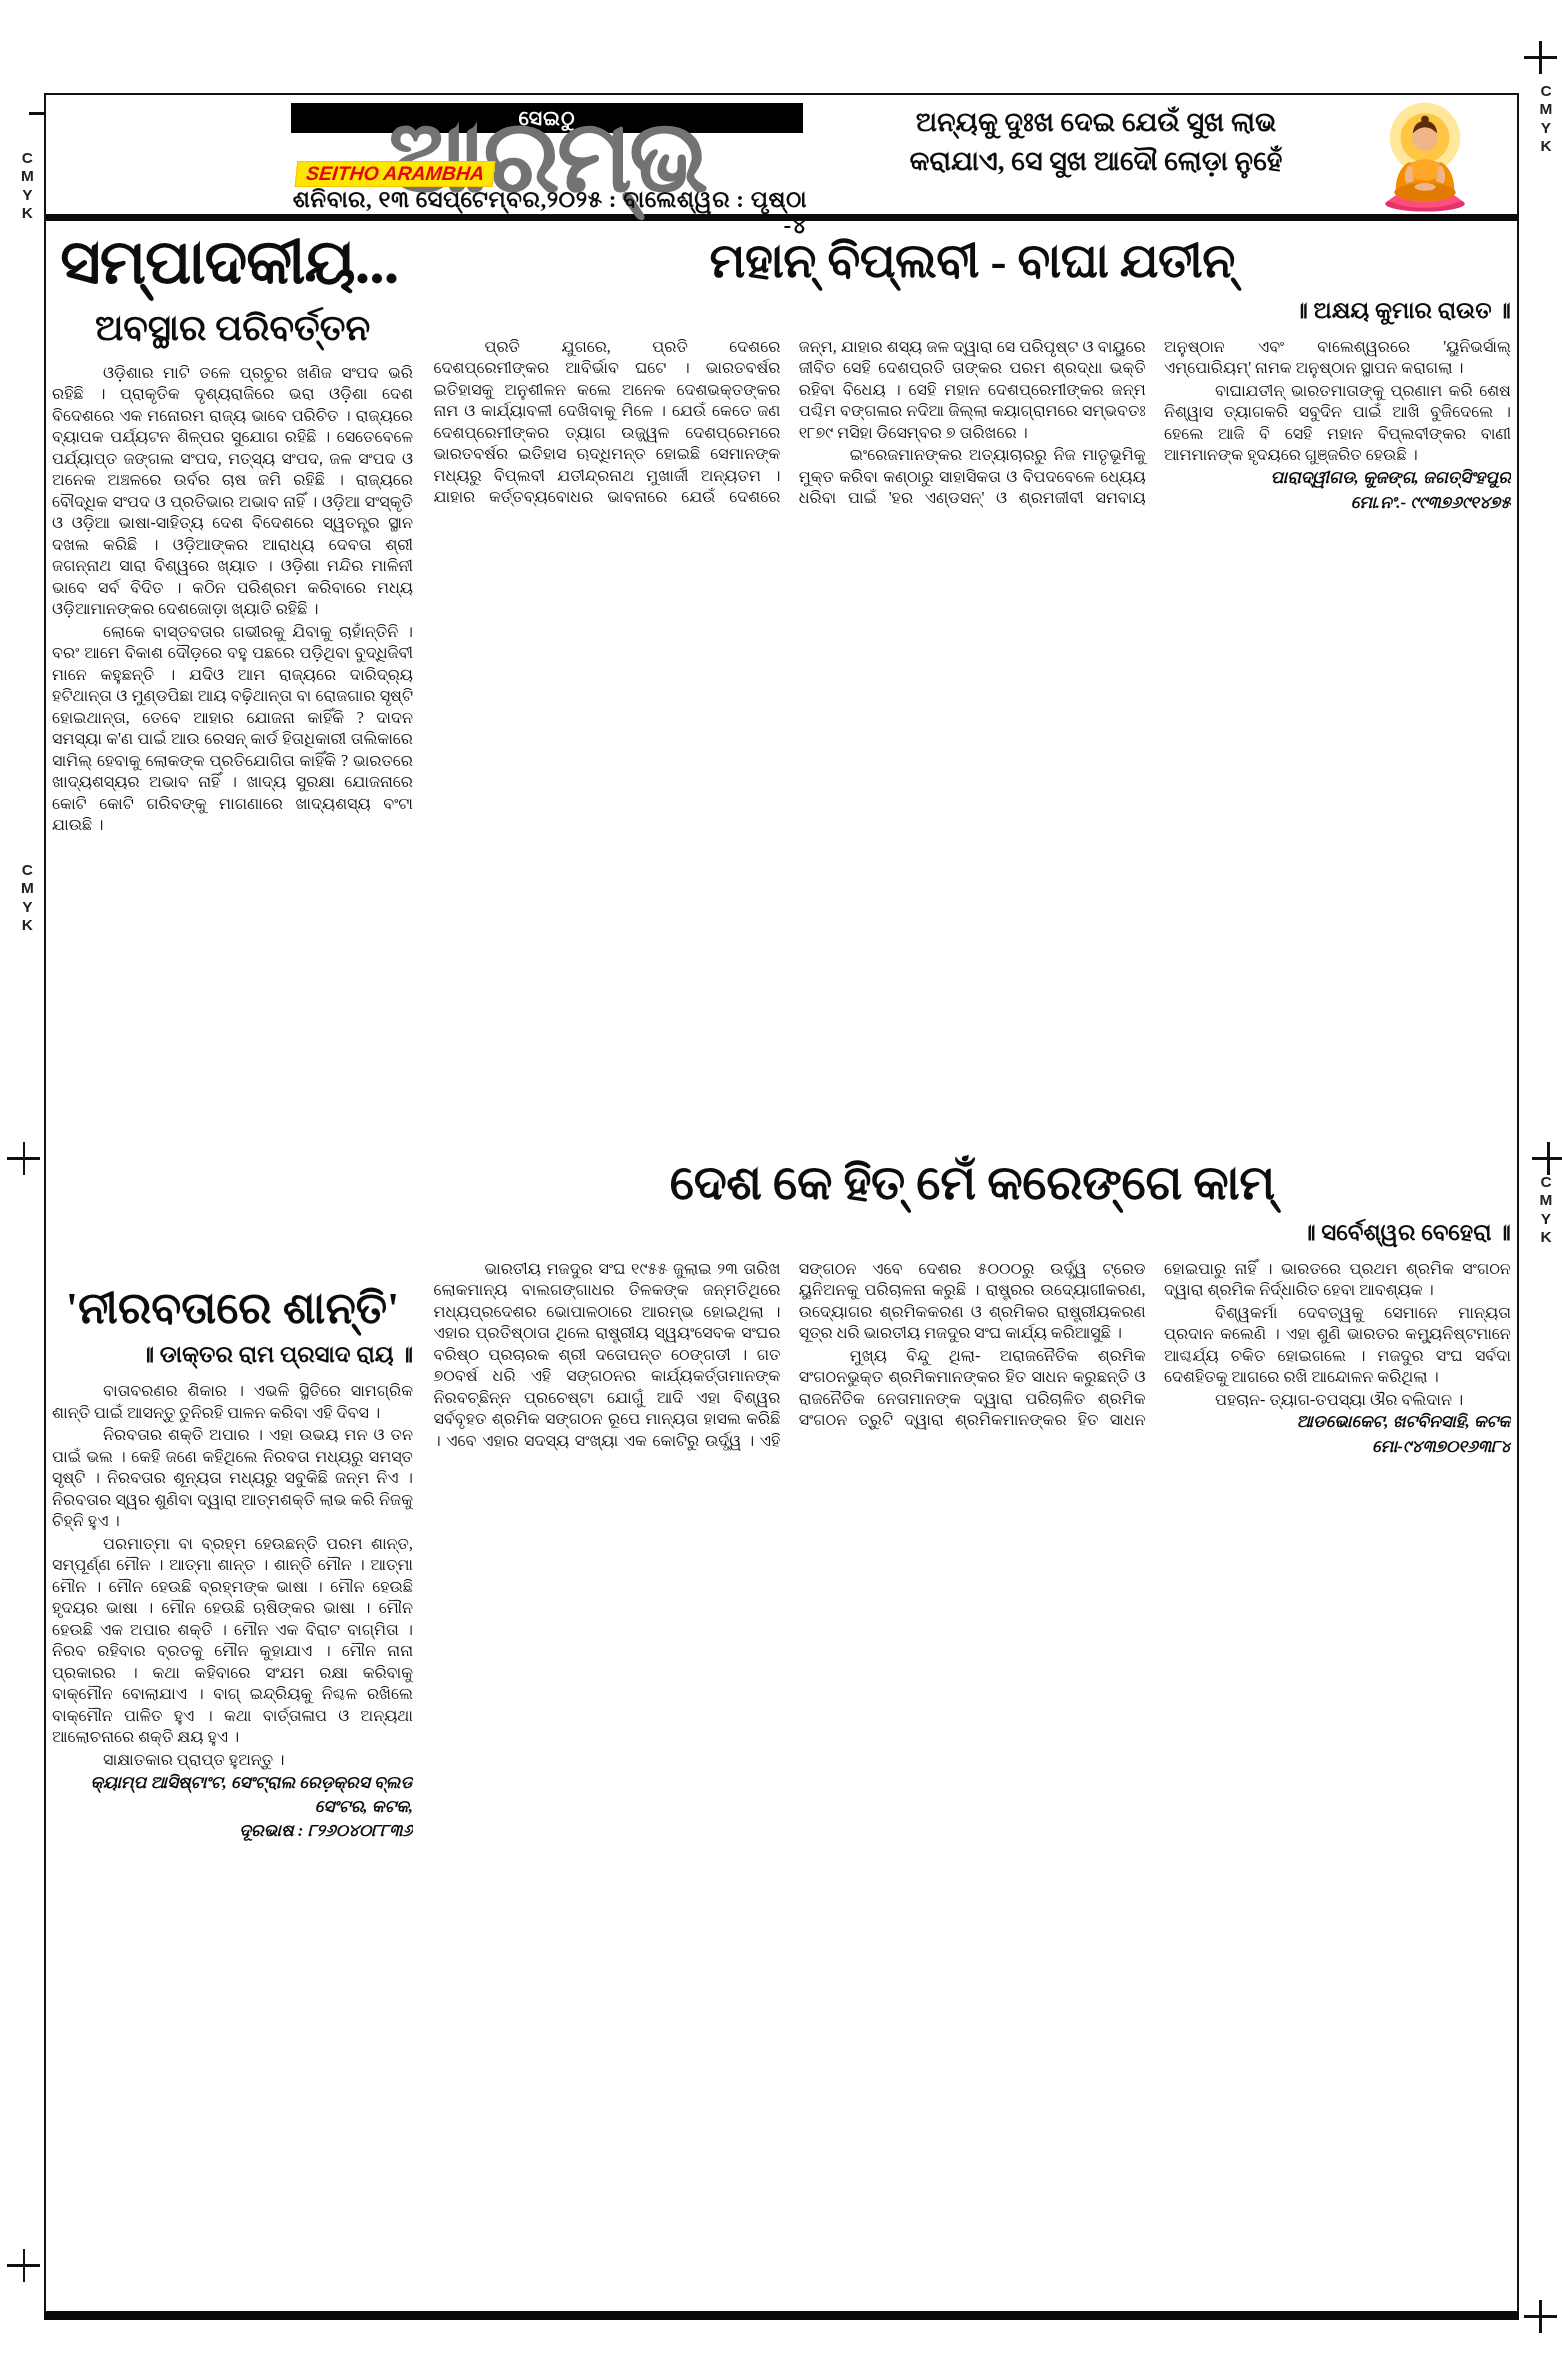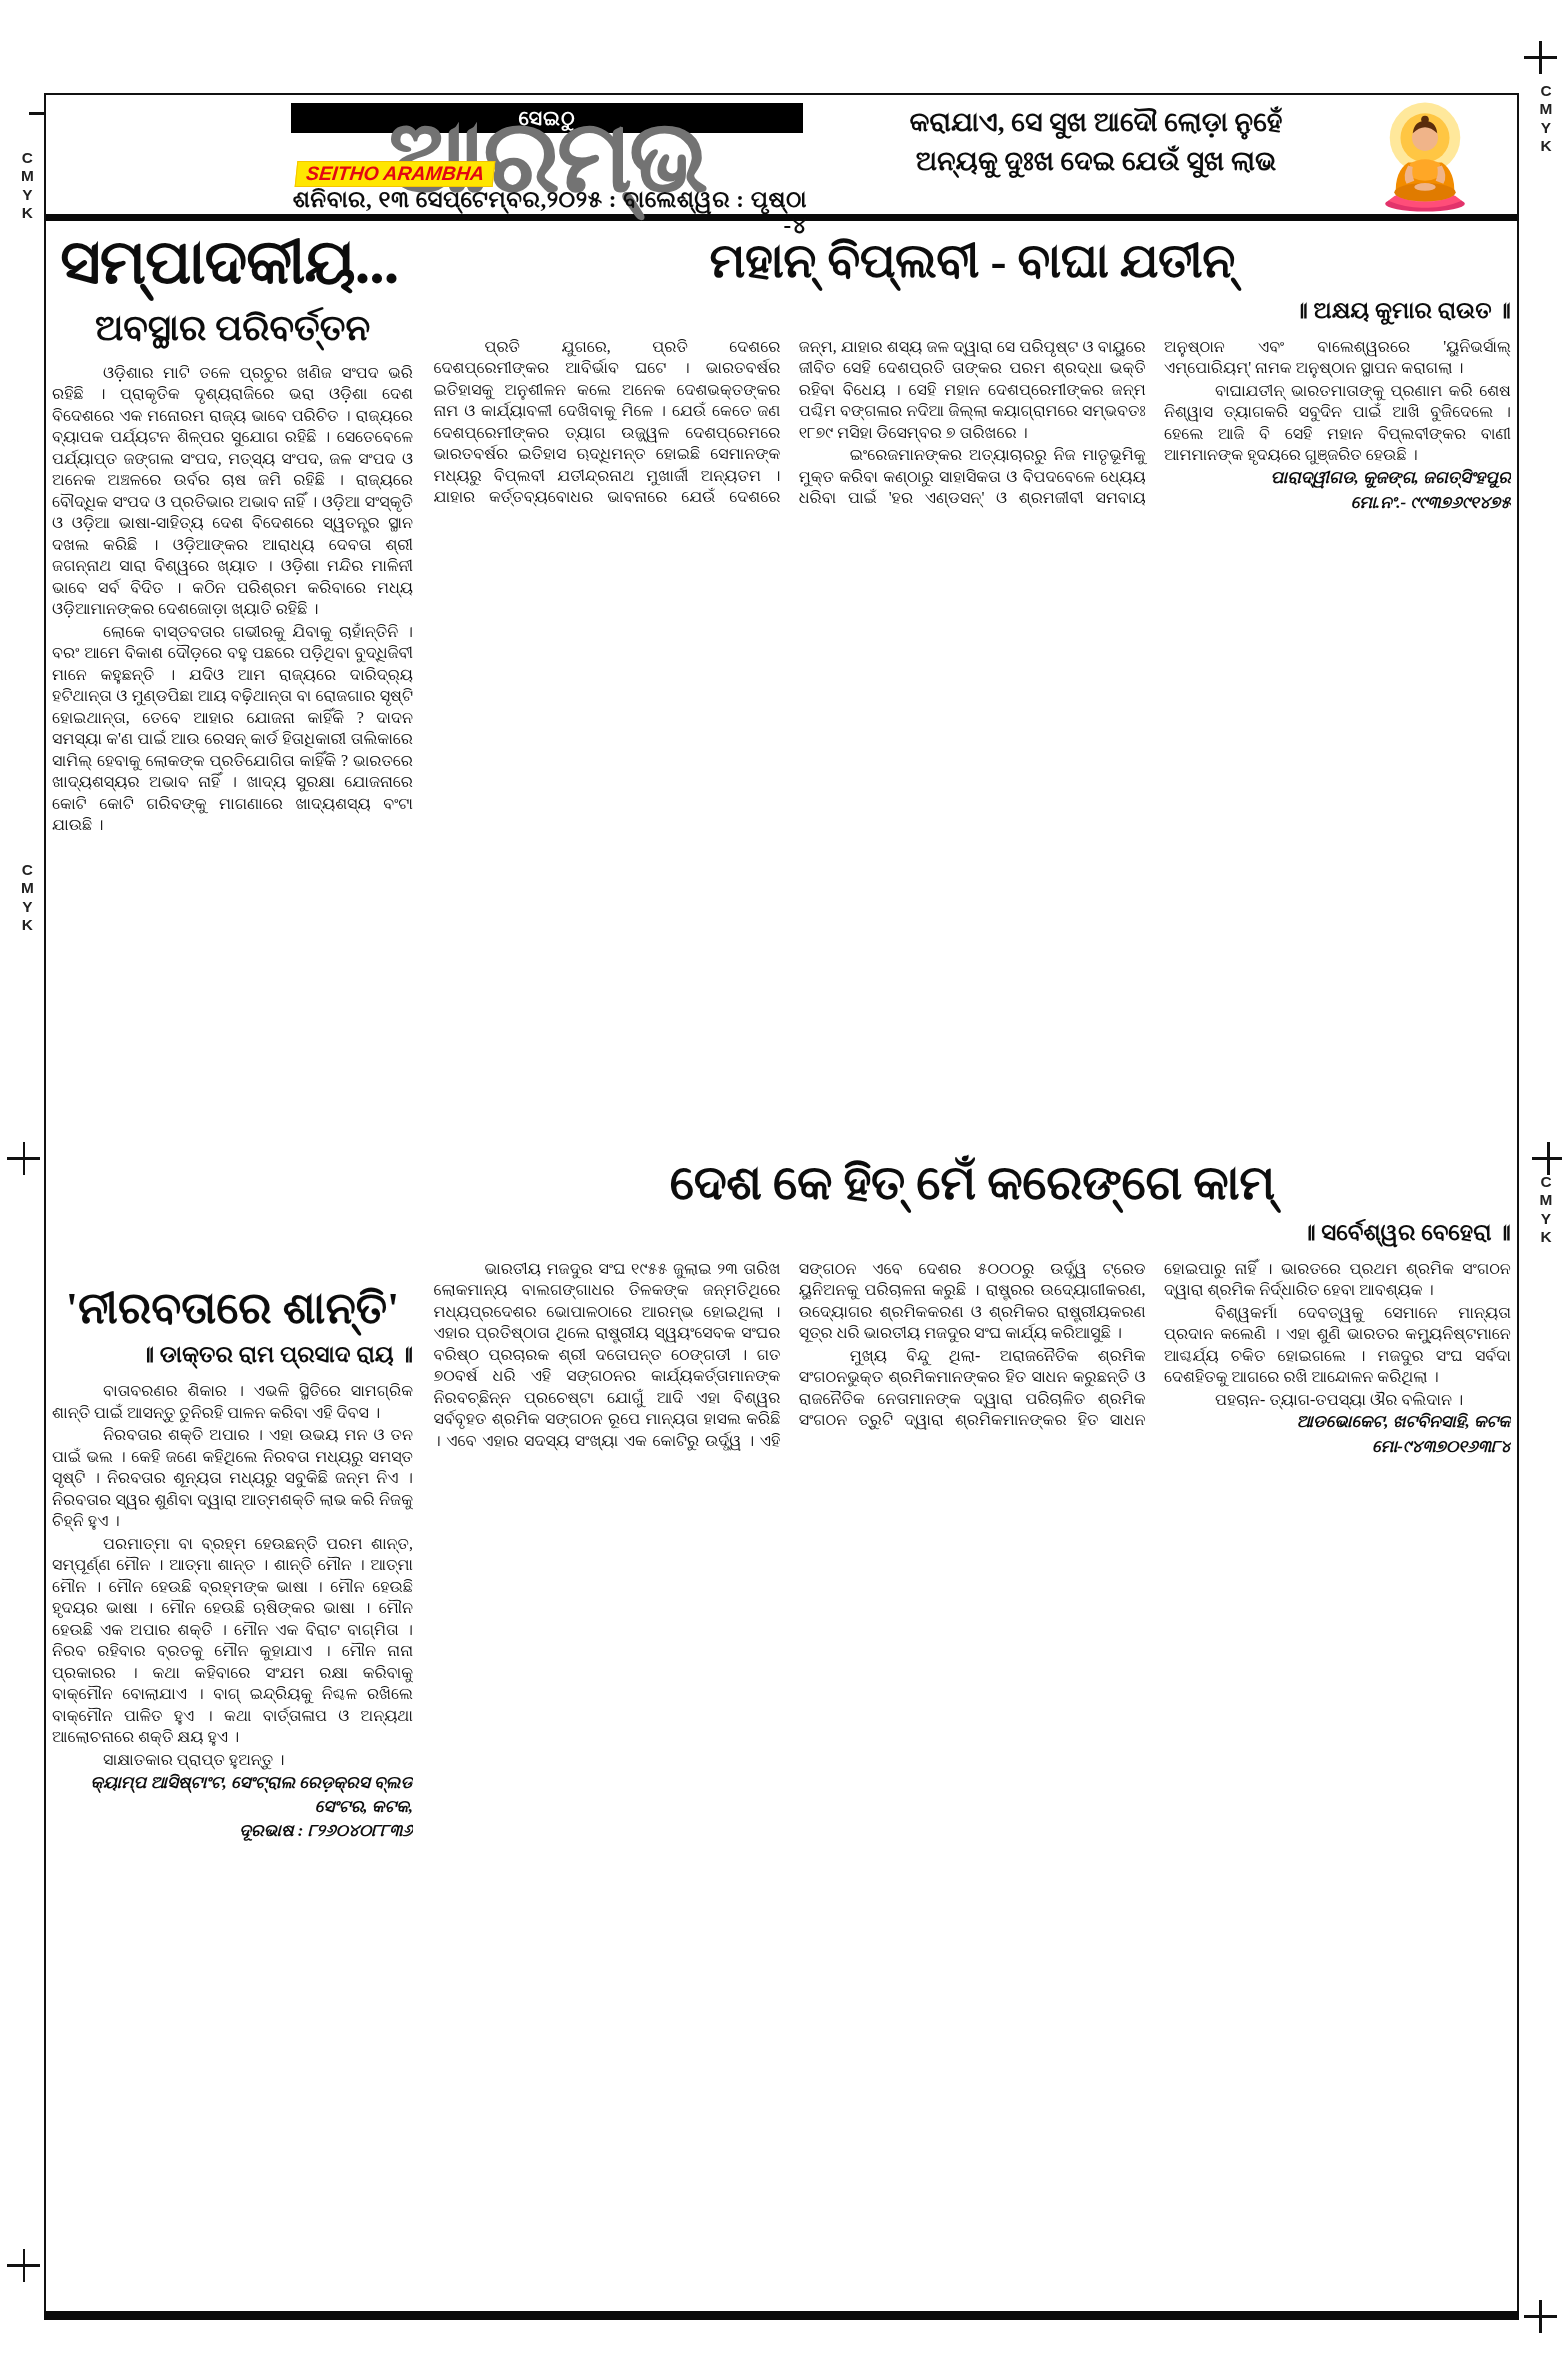--- a/index.html
+++ b/index.html
@@ -110,22 +110,22 @@
 
       <div class="masthead">
         <div class="mast-bar">ସେଇଠୁ</div>
         <div class="mast-logo">ଆରମ୍ଭ</div>
         <div class="mast-sticker">SEITHO ARAMBHA</div>
         <div class="mast-dateline">ଶନିବାର, ୧୩ ସେପ୍ଟେମ୍ବର,୨୦୨୫ : ବାଲେଶ୍ୱର : ପୃଷ୍ଠା -୪</div>
       </div>
 
       <div class="quote-wrap">
         <div class="quote-text">
+          <div>ଅନ୍ୟକୁ ଦୁଃଖ ଦେଇ ଯେଉଁ ସୁଖ ଲାଭ</div>
           <div>କରାଯାଏ, ସେ ସୁଖ ଆଦୌ ଲୋଡ଼ା ନୁହେଁ</div>
-          <div>ଅନ୍ୟକୁ ଦୁଃଖ ଦେଇ ଯେଉଁ ସୁଖ ଲାଭ</div>
         </div>
         <svg class="buddha" viewBox="0 0 200 150">
           <circle class="halo-outer" cx="100" cy="52" r="46"></circle>
           <circle class="halo-inner" cx="100" cy="52" r="32"></circle>
 
           <g>
             <ellipse cx="100" cy="138" rx="52" ry="10" fill="#e2336b"></ellipse>
             <path d="M52 134 Q70 118 100 120 Q130 118 148 134 Q124 144 100 143 Q76 144 52 134Z" fill="#ff4d79"></path>
             <path d="M64 128 Q82 114 100 116 Q118 114 136 128 Q118 136 100 135 Q82 136 64 128Z" fill="#ff7ba0"></path>
           </g>

